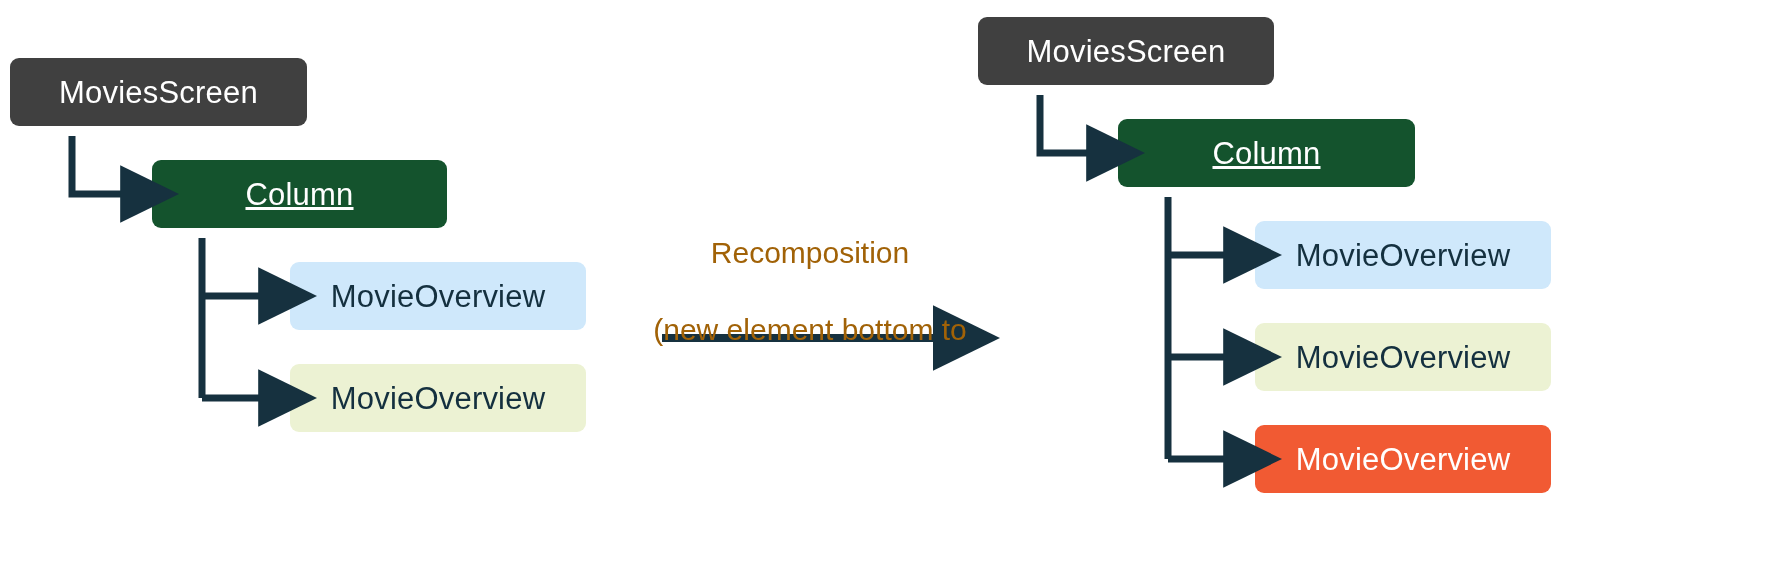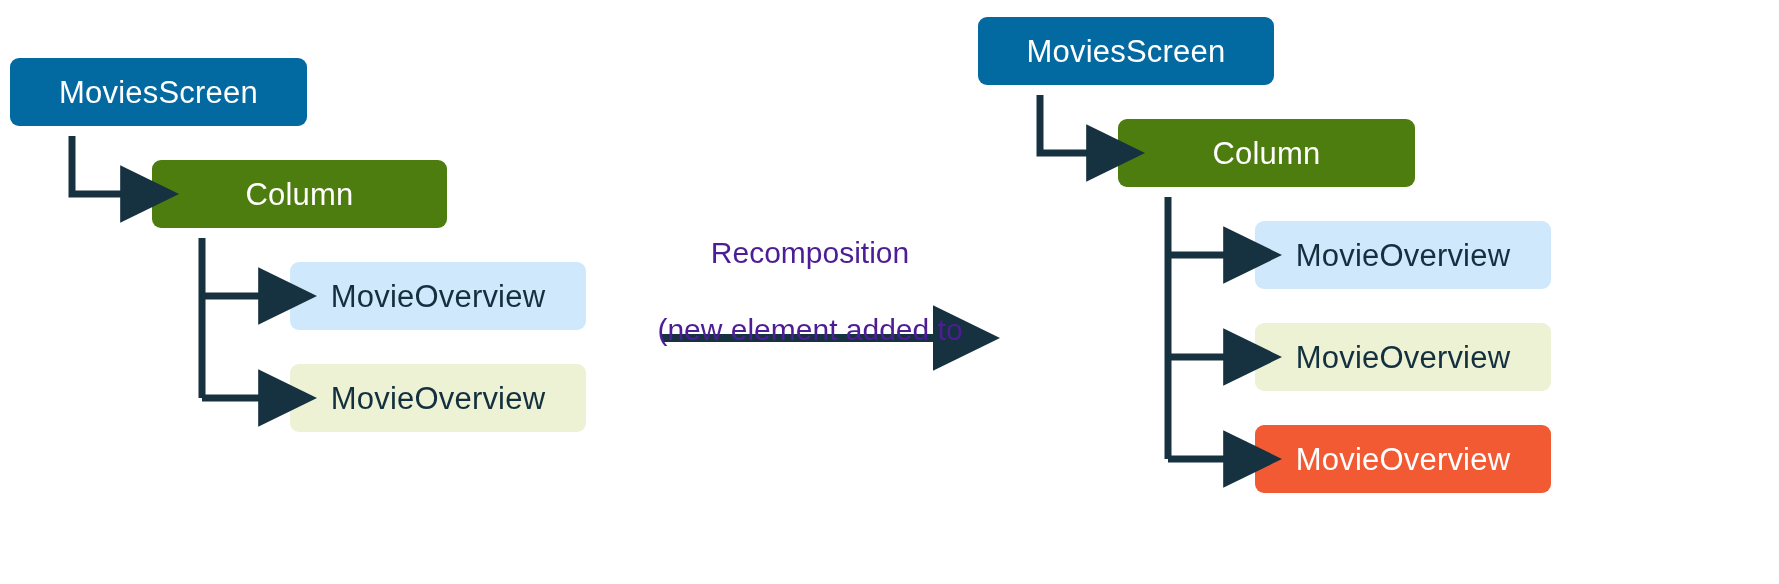--- a/index.html
+++ b/index.html
@@ -23,37 +23,37 @@
     display: flex;
     align-items: center;
     justify-content: center;
     border-radius: 9px;
     font-size: 31px;
     line-height: 1;
     letter-spacing: 0.2px;
     white-space: nowrap;
     font-weight: 400;
   }
-  .node.screen   { background: #0369a1; color: #ffffff; }
-  .node.column   { background: #4d7c0f; color: #ffffff; }
+  .node.screen   { background: #404040; color: #ffffff; }
+  .node.column   { background: #14532d; color: #ffffff; text-decoration: underline; }
   .node.ov-blue  { background: #CFE8FB; color: #14303F; }
   .node.ov-green { background: #ECF2D3; color: #14303F; }
   .node.ov-new   { background: #F15A33; color: #ffffff; }
 
   .connector {
     position: absolute;
     left: 0;
     top: 0;
     width: 1779px;
     height: 584px;
     pointer-events: none;
   }
   .transition-label {
     position: absolute;
-    color: #4c1d95;
+    color: #a16207;
     font-size: 30px;
     line-height: 1.28;
     text-align: center;
     white-space: pre-line;
   }
 </style>
 </head>
 <body>
 
 <div id="canvas">
@@ -104,16 +104,16 @@
     <g>
       <path d="M1168,197 L1168,459" stroke="#16313F" stroke-width="7" fill="none" stroke-linecap="butt"></path>
       <path d="M1168,255 L1233,255" stroke="#16313F" stroke-width="7" fill="none" marker-end="url(#ah)"></path>
       <path d="M1168,357 L1233,357" stroke="#16313F" stroke-width="7" fill="none" marker-end="url(#ah)"></path>
       <path d="M1168,459 L1233,459" stroke="#16313F" stroke-width="7" fill="none" marker-end="url(#ah)"></path>
     </g>
   </svg>
 
   <div class="transition-label" style="left:630px; top:196px; width:360px;">
     <div>Recomposition</div>
-    <div>(new element added to</div>
+    <div>(new element bottom to</div>
   </div>
 
 </div>
 
 </body></html>

